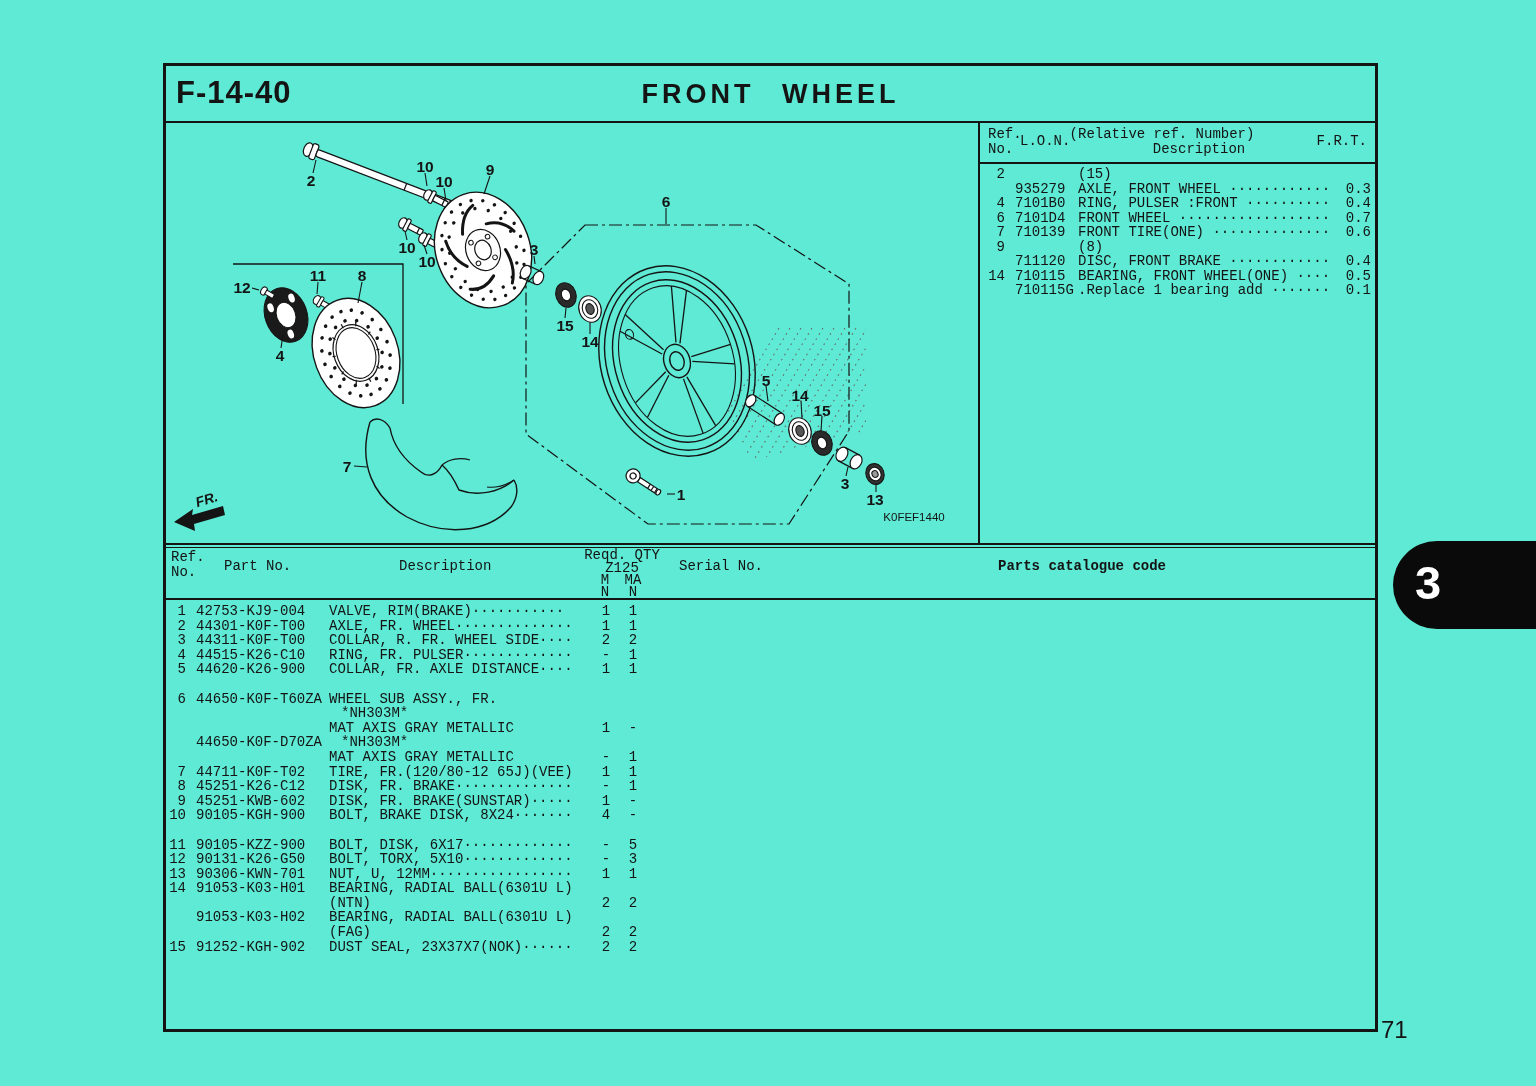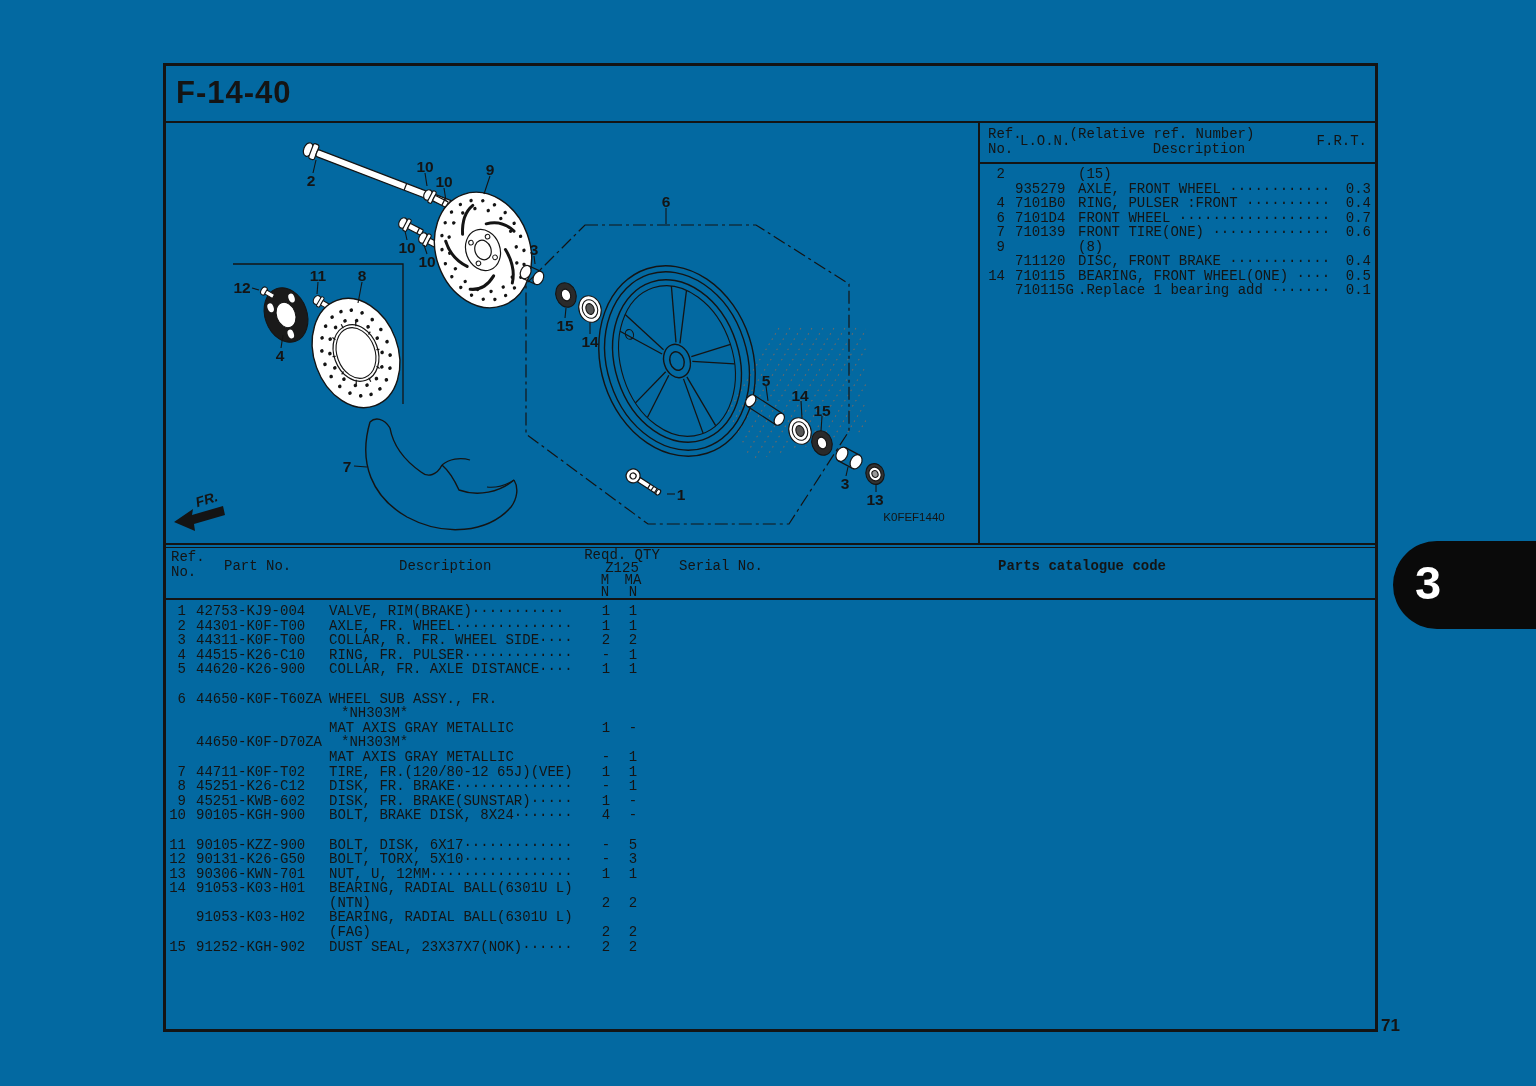--- a/index.html
+++ b/index.html
@@ -1,16 +1,16 @@
 <!DOCTYPE html>
 <html><head>
 <meta charset="utf-8">
 <style>
   html,body{margin:0;padding:0;background:#fff;}
-  .page{position:relative;width:1536px;height:1086px;background:#0369a1;color:#141414;
+  .page{position:relative;width:1536px;height:1086px;background:#5eead4;color:#141414;
         font-family:"Liberation Sans",sans-serif;overflow:hidden;}
   .frame{position:absolute;left:163px;top:63px;width:1209px;height:963px;border:3px solid #141414;}
   
   .titlebar{position:absolute;left:0;top:0;width:100%;height:55px;border-bottom:2px solid #141414;}
   .page-code{position:absolute;left:10px;top:9px;font-size:31px;font-weight:bold;letter-spacing:1px;}
   .page-title{position:absolute;left:0;right:0;top:13px;text-align:center;font-size:27px;font-weight:bold;
               letter-spacing:4px;word-spacing:16px;}
   
   .content{position:absolute;left:0;top:57px;width:100%;height:420px;border-bottom:2px solid #141414;}
   .diagram{position:absolute;left:0;top:0;width:812px;height:420px;}
@@ -56,34 +56,35 @@
   .pr-desc{left:163px;}
   .pr-desc-i{left:175px;}
   .pr-desc-r{left:163px;width:254px;text-align:left;}
   .pr-m{left:423px;width:34px;text-align:center;}
   .pr-ma{left:450px;width:34px;text-align:center;}
   
   .tab3{position:absolute;right:0;top:541px;width:143px;height:88px;background:#0a0a0a;
         border-radius:44px 0 0 44px;}
   .tab3 span{position:absolute;left:22px;top:50%;transform:translateY(-54%);color:#fff;
              font-size:47px;font-weight:bold;}
-  .pageno{position:absolute;left:1381px;top:1016px;font-size:17px;font-weight:bold;}
+  .pageno{position:absolute;left:1381px;top:1016px;font-size:24px;font-weight:normal;}
   .footer{position:absolute;left:0;top:1040px;width:100%;height:22px;
           font-family:"Liberation Mono","DejaVu Sans Mono",monospace;font-size:15px;}
   .f-date{position:absolute;left:667px;}
   .f-rev{position:absolute;left:816px;}
 </style>
 </head>
 <body>
 
 <div class="page">
   <div class="frame">
 
     <div class="titlebar">
       <div class="page-code">F-14-40</div>
+      <div class="page-title">FRONT WHEEL</div>
     </div>
 
     <div class="content">
 
       <div class="diagram">
         <svg id="dwg" width="812" height="420" viewBox="0 0 812 420">
           <defs>
             <clipPath id="hatchclip">
                 <polygon points="575,138 700,200 700,308 585,338 543,248"></polygon>
               </clipPath>

